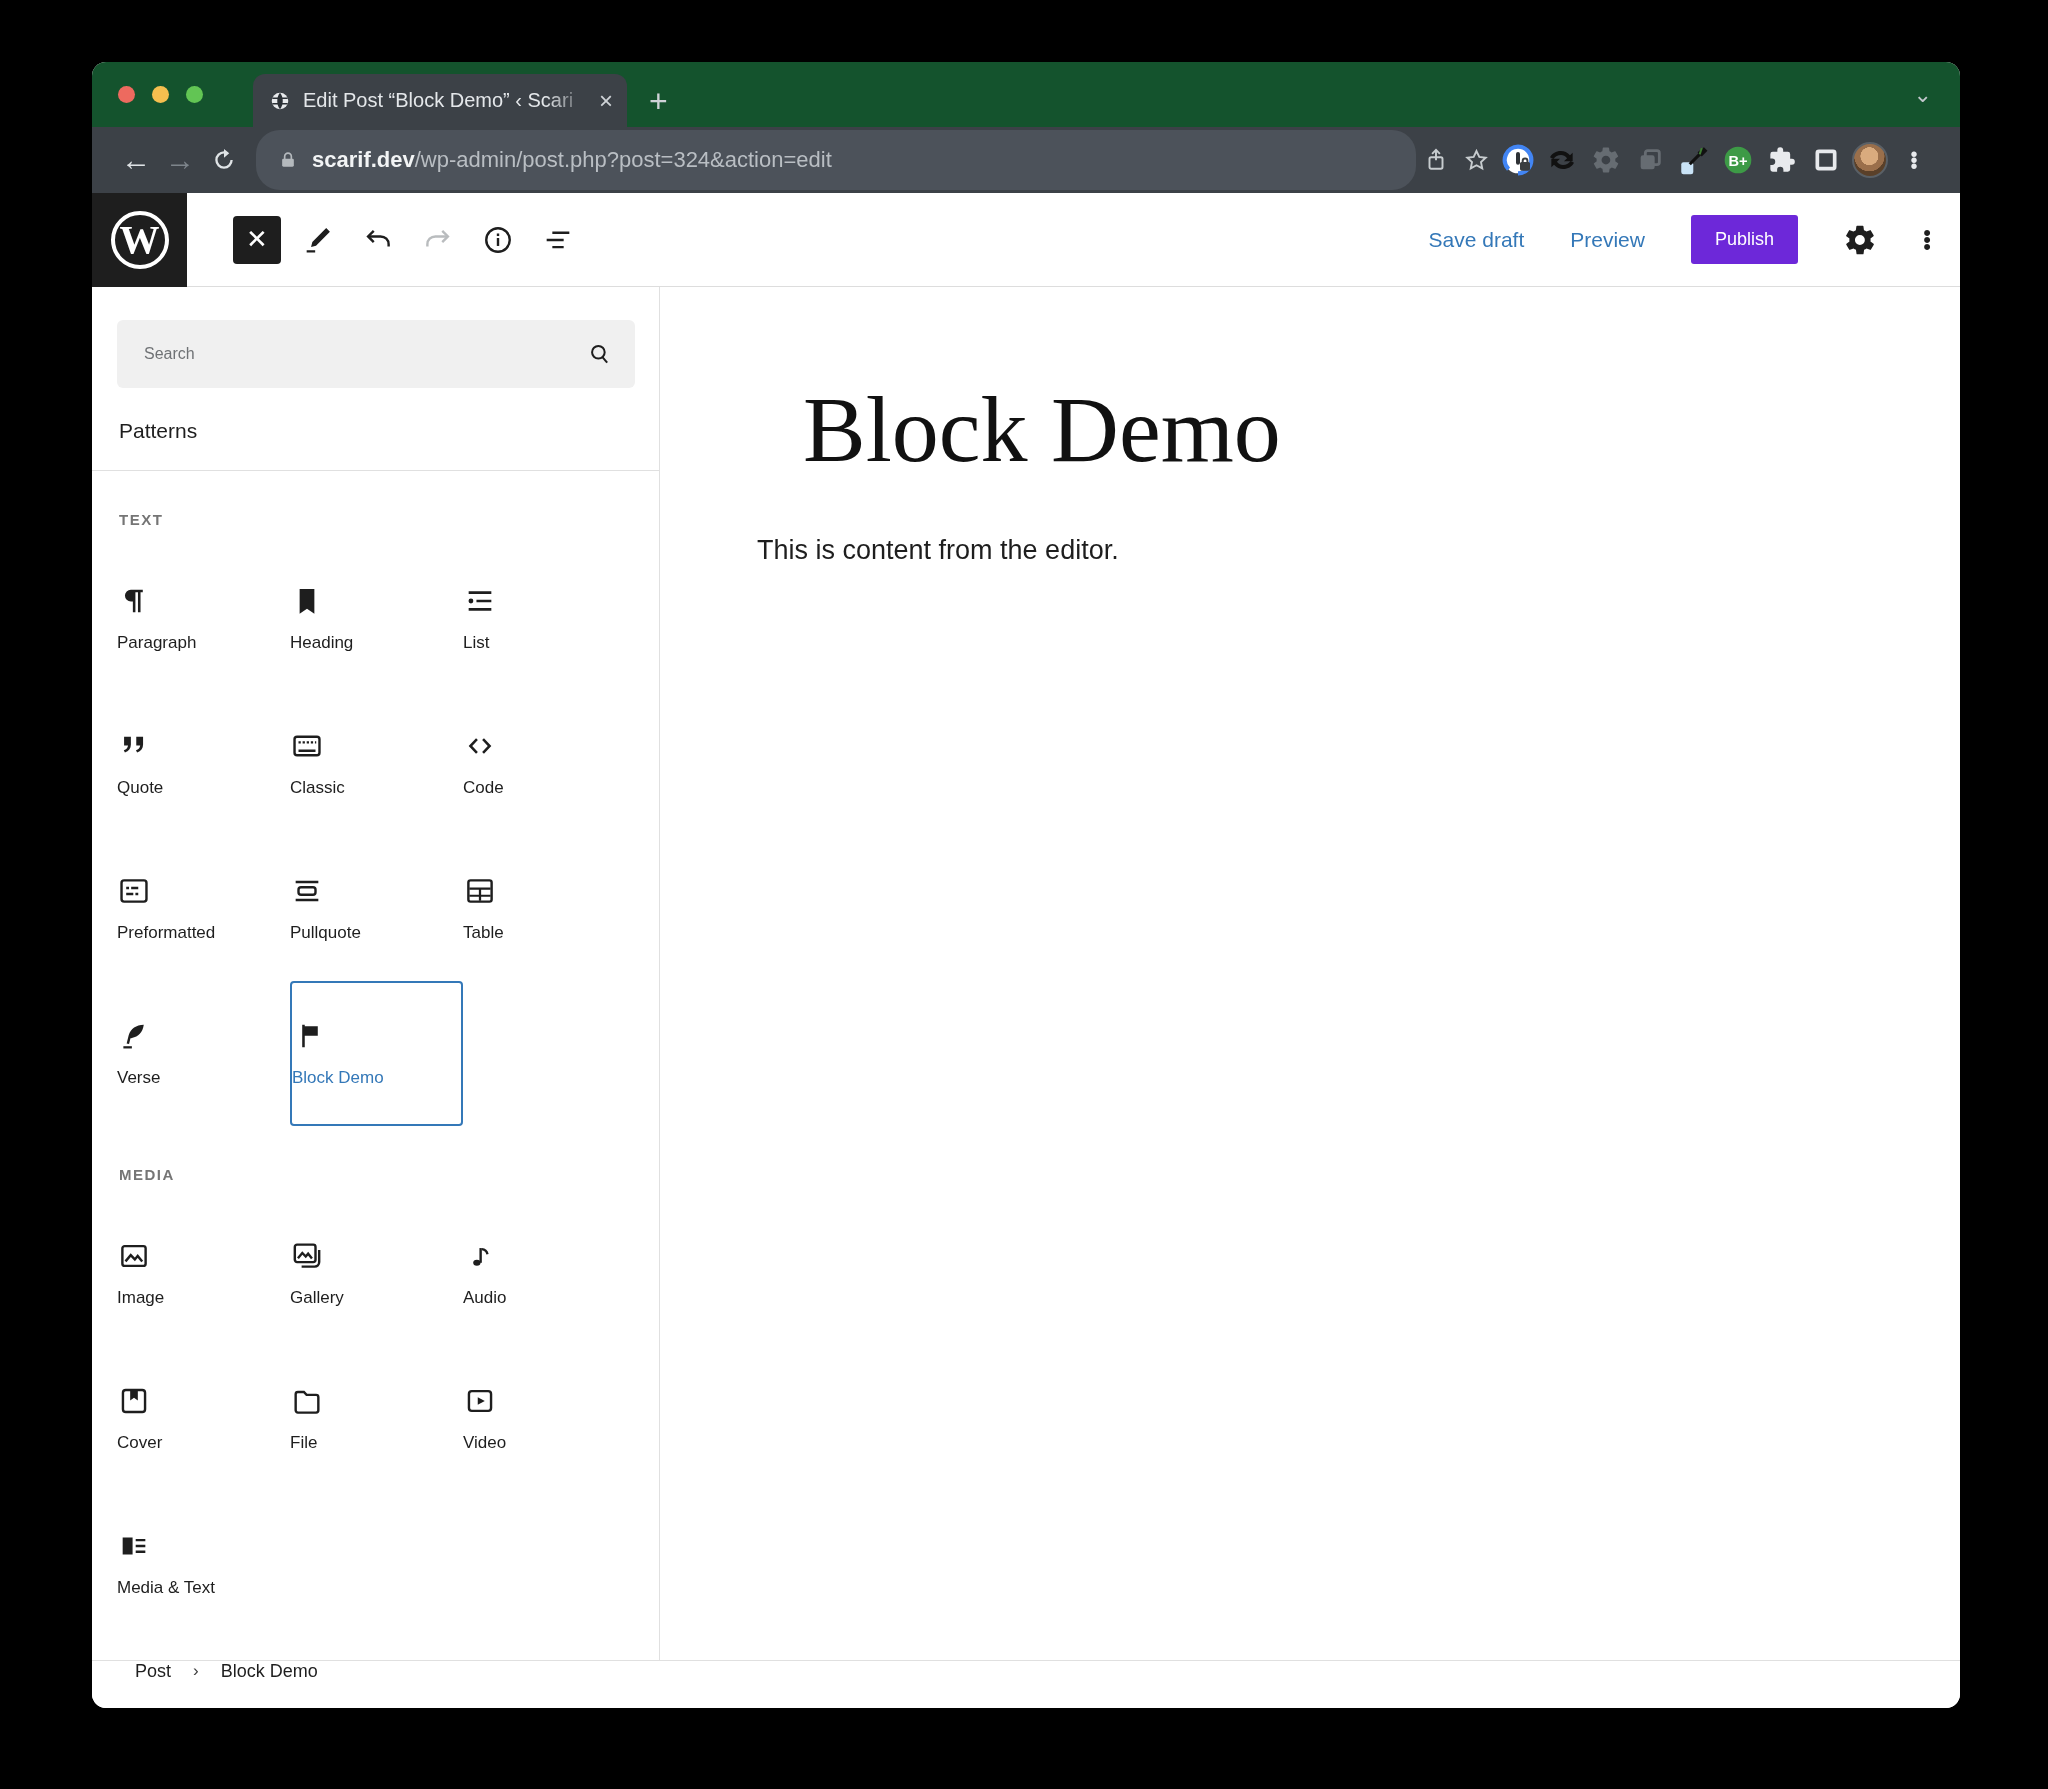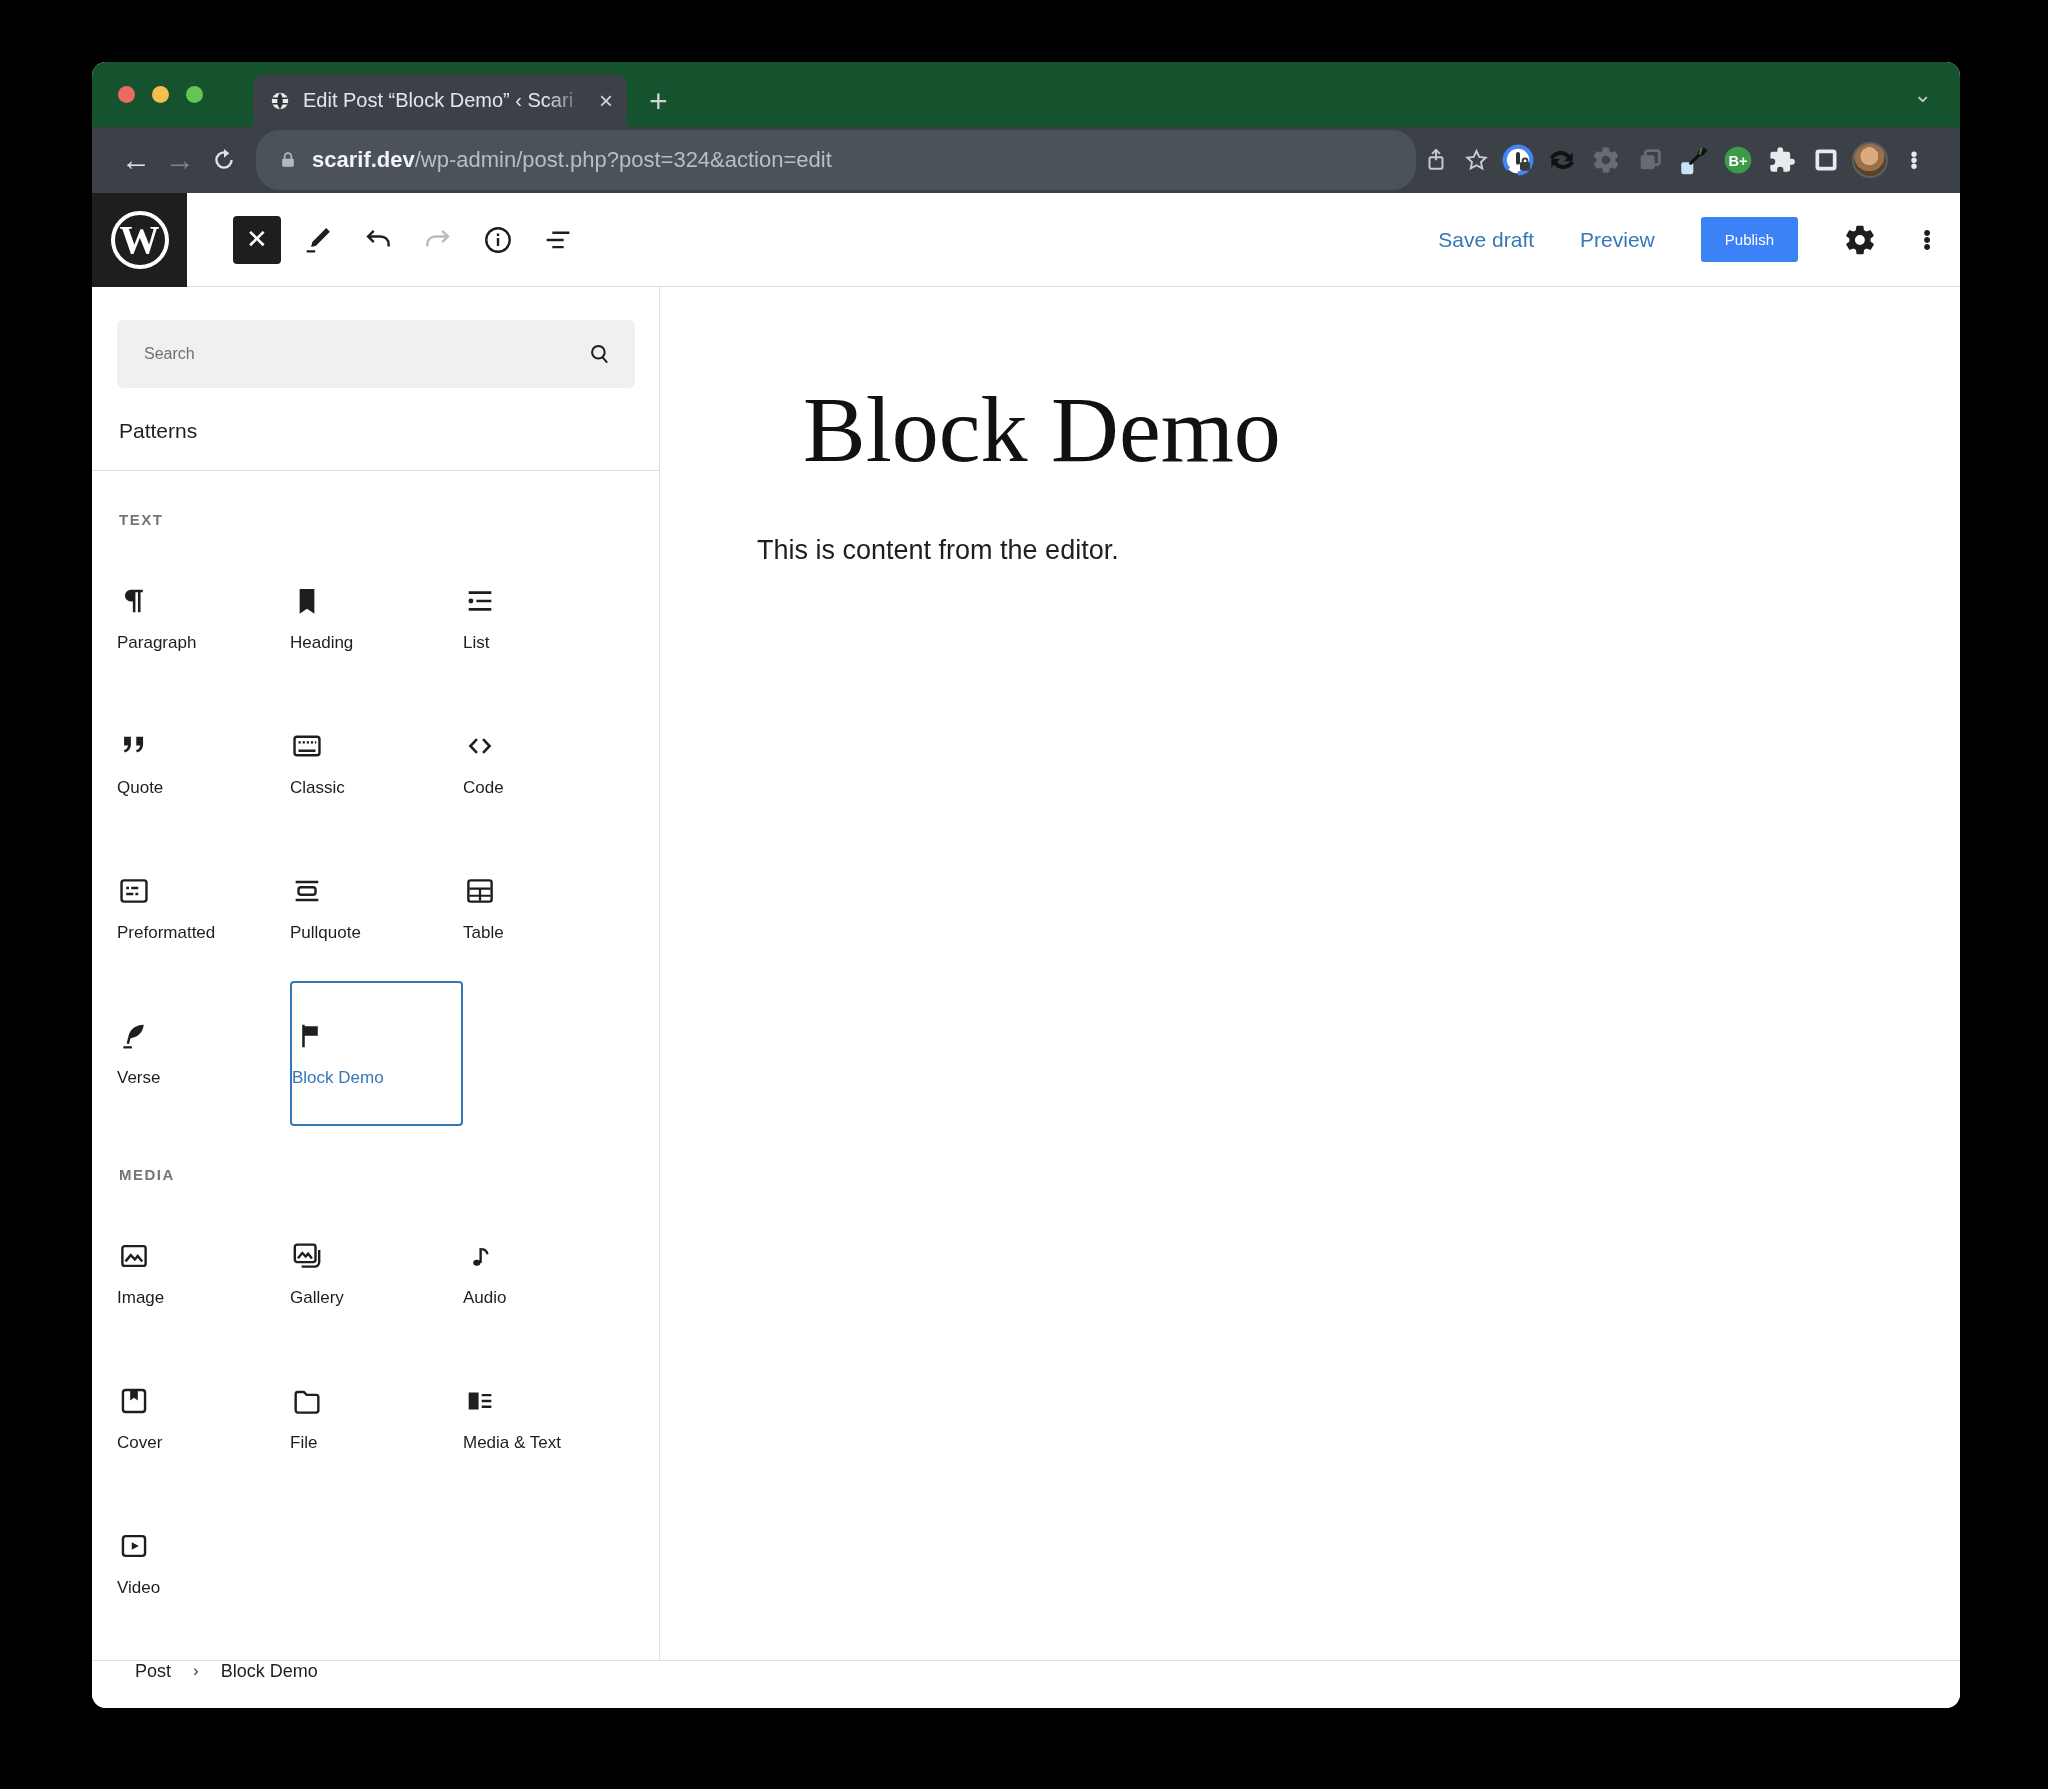--- a/index.html
+++ b/index.html
@@ -47,21 +47,21 @@
   .wp-header { height:94px; background:#fff; border-bottom:1px solid #ddd; display:flex; align-items:center; }
   .wp-logo { width:95px; height:94px; background:#1e1e1e; flex:0 0 95px; display:flex; align-items:center; justify-content:center; }
   .wp-logo .ring { width:58px; height:58px; border:4px solid #fff; border-radius:50%; display:flex; align-items:center; justify-content:center;
                    color:#fff; font-family:"Liberation Serif", serif; font-size:40px; font-weight:bold; }
   .inserter-toggle { width:48px; height:48px; margin-left:46px; background:#1e1e1e; color:#fff; border-radius:4px;
                      display:flex; align-items:center; justify-content:center; font-size:26px; }
   .wp-tool { width:46px; height:46px; margin-left:14px; display:flex; align-items:center; justify-content:center; color:#1e1e1e; }
   .wp-tool.disabled { color:#b9bcbe; }
   .wp-spacer { flex:1; }
   .wp-link { color:#3478b8; font-size:21px; margin-right:46px; }
-  .publish-btn { background:#3b82f6; color:#fff; font-size:15px; border:none; border-radius:3px;
+  .publish-btn { background:#6d28d9; color:#fff; font-size:18px; border:none; border-radius:3px;
                  padding:14px 24px; margin-right:42px; }
   .wp-gear { width:40px; height:40px; color:#1e1e1e; display:flex; align-items:center; justify-content:center; margin-right:34px; }
   .kebab-dark { color:#1e1e1e; font-size:22px; line-height:7px; width:26px; text-align:center; margin-right:20px; }
 
   
   .wp-body { display:flex; height:1373px; }
   .sidebar { width:568px; flex:0 0 568px; border-right:1px solid #e0e0e0; overflow:hidden; }
   .searchbox { margin:33px 24px 0 25px; height:68px; background:#f0f0f0; border-radius:6px;
                display:flex; align-items:center; padding:0 22px 0 27px; }
   .searchbox input { flex:1; border:none; background:transparent; outline:none; font-size:16px; color:#1e1e1e;
@@ -411,33 +411,33 @@
               <span class="bicon">
                 <svg viewBox="0 0 24 24" width="34" height="34">
                   <path d="M4 18.6V7.2c0-.9.7-1.6 1.6-1.6h4.2l1.9 2.1h6.7c.9 0 1.6.7 1.6 1.6v9.3c0 .9-.7 1.6-1.6 1.6H5.6c-.9 0-1.6-.7-1.6-1.6z" fill="none" stroke="currentColor" stroke-width="1.7"></path>
                 </svg>
               </span>
               <div class="blabel">File</div>
             </div>
             <div class="block-item">
               <span class="bicon">
                 <svg viewBox="0 0 24 24" width="34" height="34">
-                  <path fill="currentColor" d="M4 6h7v12H4zM13.2 7h6.8v1.7h-6.8zM13.2 11.1h6.8v1.7h-6.8zM13.2 15.2h6.8v1.7h-6.8z"></path>
-                </svg>
-              </span>
-              <div class="blabel">Media &amp; Text</div>
-            </div>
-            <div class="block-item">
-              <span class="bicon">
-                <svg viewBox="0 0 24 24" width="34" height="34">
                   <rect x="4.2" y="5" width="15.6" height="14" rx="2" fill="none" stroke="currentColor" stroke-width="1.7"></rect>
                   <path fill="currentColor" d="m10.4 9.3 5 2.7-5 2.7z"></path>
                 </svg>
               </span>
               <div class="blabel">Video</div>
+            </div>
+            <div class="block-item">
+              <span class="bicon">
+                <svg viewBox="0 0 24 24" width="34" height="34">
+                  <path fill="currentColor" d="M4 6h7v12H4zM13.2 7h6.8v1.7h-6.8zM13.2 11.1h6.8v1.7h-6.8zM13.2 15.2h6.8v1.7h-6.8z"></path>
+                </svg>
+              </span>
+              <div class="blabel">Media &amp; Text</div>
             </div>
           </div>
         </div>
     </div>
 
     <div class="canvas">
       <h1 class="post-title">Block Demo</h1>
       <p class="post-paragraph">This is content from the editor.</p>
     </div>
   </div>

